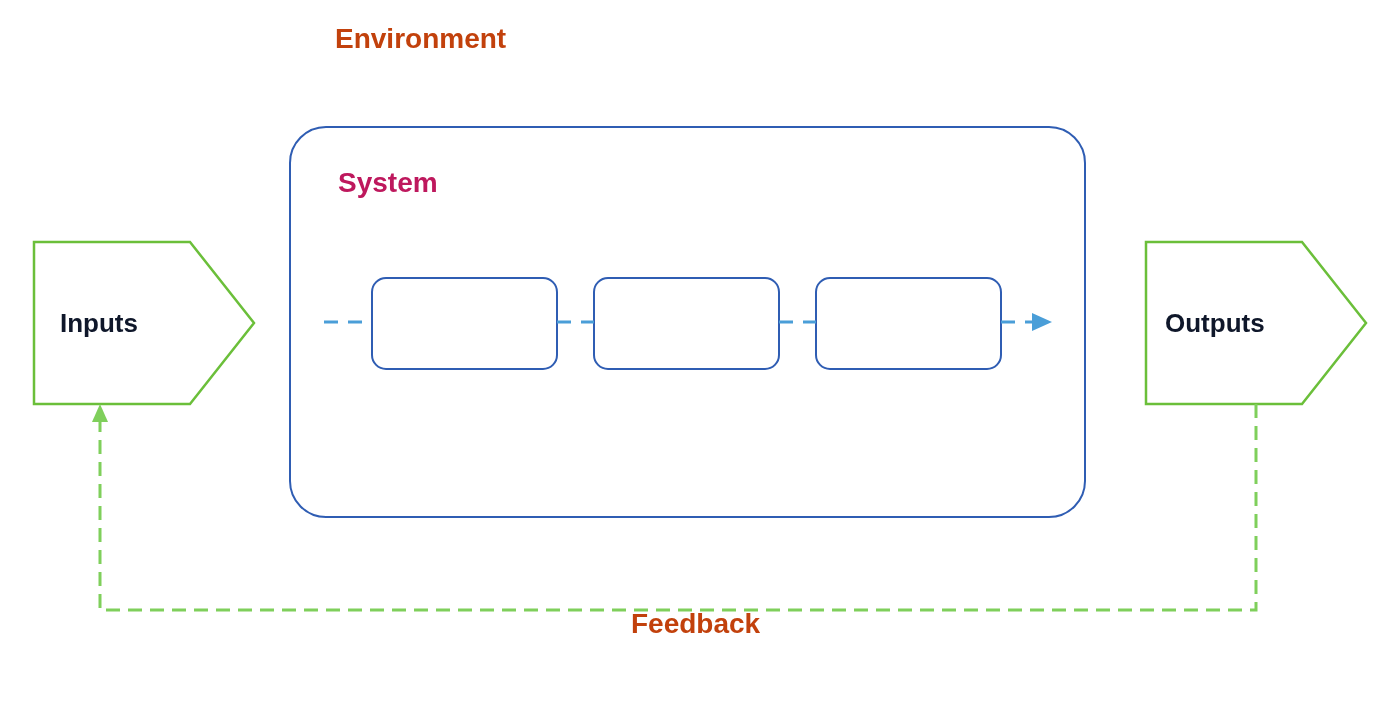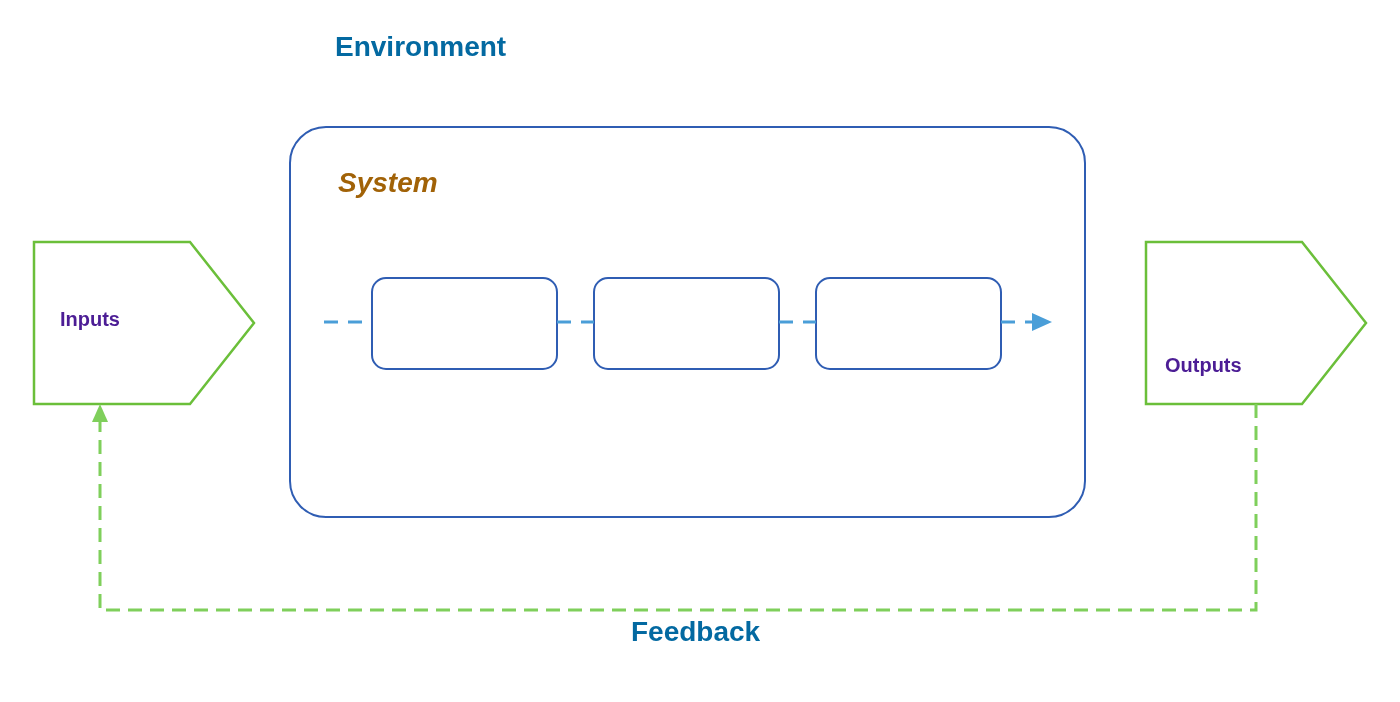--- a/index.html
+++ b/index.html
@@ -10,32 +10,30 @@
     background: #ffffff;
     font-family: "Segoe UI", "Helvetica Neue", Arial, sans-serif;
     position: relative;
   }
   .label {
     position: absolute;
     font-weight: 700;
     white-space: nowrap;
   }
   .env-label {
-    color: #0369a1;
+    color: #c2410c;
     font-size: 28px;
-    margin-top: 8px;
   }
   .sys-label {
-    color: #a16207;
+    color: #be185d;
     font-size: 28px;
-    font-style: italic;
   }
   .io-label {
-    color: #4c1d95;
-    font-size: 20px;
+    color: #0f172a;
+    font-size: 26px;
   }
   svg {
     position: absolute;
     left: 0;
     top: 0;
     overflow: visible;
   }
   .blue-stroke {
     stroke: #2f5db3;
     fill: none;
@@ -83,15 +81,15 @@
   <polygon points="100,404 92,422 108,422" fill="#7fcf5b" stroke="none"></polygon>
 
 </svg>
 
 <div class="label env-label" style="left:335px; top:23px;">Environment</div>
 
 <div class="label sys-label" style="left:338px; top:167px;">System</div>
 
 <div class="label io-label" style="left:60px; top:308px;">Inputs</div>
 
-<div class="label io-label" style="left:1165px; top:308px;margin-top:46px;">Outputs</div>
+<div class="label io-label" style="left:1165px; top:308px;">Outputs</div>
 
 <div class="label env-label" style="left:631px; top:608px;">Feedback</div>
 
 </body></html>

